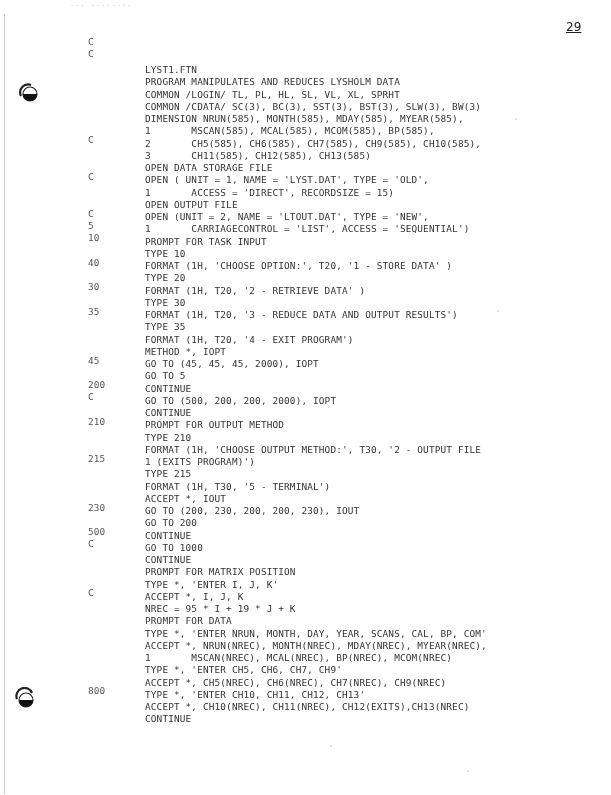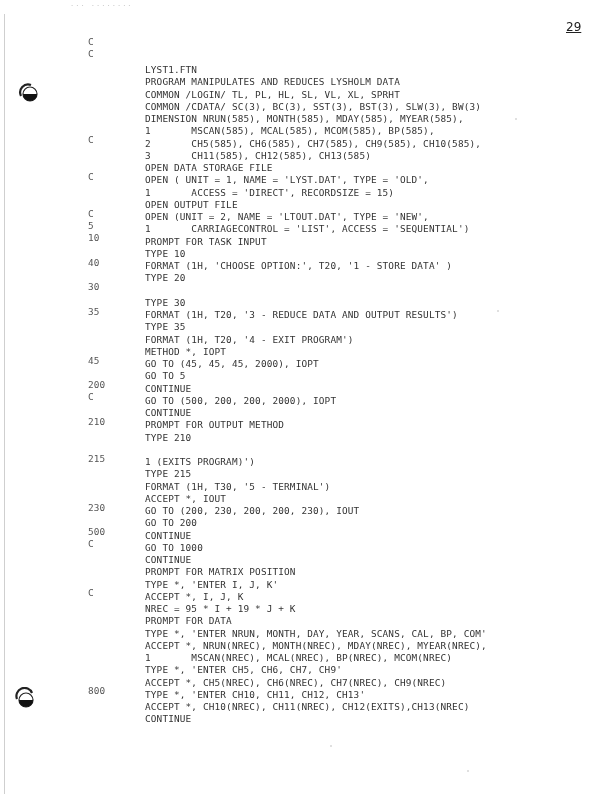--- a/index.html
+++ b/index.html
@@ -81,34 +81,34 @@
     <div class="line"><span class="lbl">C</span><span class="code">OPEN DATA STORAGE FILE</span></div>
     <div class="line"><span class="lbl"></span><span class="code">OPEN ( UNIT = 1, NAME = 'LYST.DAT', TYPE = 'OLD',</span></div>
     <div class="line"><span class="lbl"></span><span class="code">1       ACCESS = 'DIRECT', RECORDSIZE = 15)</span></div>
     <div class="line"><span class="lbl">C</span><span class="code">OPEN OUTPUT FILE</span></div>
     <div class="line"><span class="lbl"></span><span class="code">OPEN (UNIT = 2, NAME = 'LTOUT.DAT', TYPE = 'NEW',</span></div>
     <div class="line"><span class="lbl"></span><span class="code">1       CARRIAGECONTROL = 'LIST', ACCESS = 'SEQUENTIAL')</span></div>
     <div class="line"><span class="lbl">C</span><span class="code">PROMPT FOR TASK INPUT</span></div>
     <div class="line"><span class="lbl">5</span><span class="code">TYPE 10</span></div>
     <div class="line"><span class="lbl">10</span><span class="code">FORMAT (1H, 'CHOOSE OPTION:', T20, '1 - STORE DATA' )</span></div>
     <div class="line"><span class="lbl"></span><span class="code">TYPE 20</span></div>
-    <div class="line"><span class="lbl">40</span></div>
+    <div class="line"><span class="lbl">40</span><span class="code">FORMAT (1H, T20, '2 - RETRIEVE DATA' )</span></div>
     <div class="line"><span class="lbl"></span><span class="code">TYPE 30</span></div>
     <div class="line"><span class="lbl">30</span><span class="code">FORMAT (1H, T20, '3 - REDUCE DATA AND OUTPUT RESULTS')</span></div>
     <div class="line"><span class="lbl"></span><span class="code">TYPE 35</span></div>
     <div class="line"><span class="lbl">35</span><span class="code">FORMAT (1H, T20, '4 - EXIT PROGRAM')</span></div>
     <div class="line"><span class="lbl"></span><span class="code">METHOD *, IOPT</span></div>
     <div class="line"><span class="lbl"></span><span class="code">GO TO (45, 45, 45, 2000), IOPT</span></div>
     <div class="line"><span class="lbl"></span><span class="code">GO TO 5</span></div>
     <div class="line"><span class="lbl">45</span><span class="code">CONTINUE</span></div>
     <div class="line"><span class="lbl"></span><span class="code">GO TO (500, 200, 200, 2000), IOPT</span></div>
     <div class="line"><span class="lbl">200</span><span class="code">CONTINUE</span></div>
     <div class="line"><span class="lbl">C</span><span class="code">PROMPT FOR OUTPUT METHOD</span></div>
     <div class="line"><span class="lbl"></span><span class="code">TYPE 210</span></div>
-    <div class="line"><span class="lbl">210</span></div>
+    <div class="line"><span class="lbl">210</span><span class="code">FORMAT (1H, 'CHOOSE OUTPUT METHOD:', T30, '2 - OUTPUT FILE</span></div>
     <div class="line"><span class="lbl"></span><span class="code">1 (EXITS PROGRAM)')</span></div>
     <div class="line"><span class="lbl"></span><span class="code">TYPE 215</span></div>
     <div class="line"><span class="lbl">215</span><span class="code">FORMAT (1H, T30, '5 - TERMINAL')</span></div>
     <div class="line"><span class="lbl"></span><span class="code">ACCEPT *, IOUT</span></div>
     <div class="line"><span class="lbl"></span><span class="code">GO TO (200, 230, 200, 200, 230), IOUT</span></div>
     <div class="line"><span class="lbl"></span><span class="code">GO TO 200</span></div>
     <div class="line"><span class="lbl">230</span><span class="code">CONTINUE</span></div>
     <div class="line"><span class="lbl"></span><span class="code">GO TO 1000</span></div>
     <div class="line"><span class="lbl">500</span><span class="code">CONTINUE</span></div>
     <div class="line"><span class="lbl">C</span><span class="code">PROMPT FOR MATRIX POSITION</span></div>

